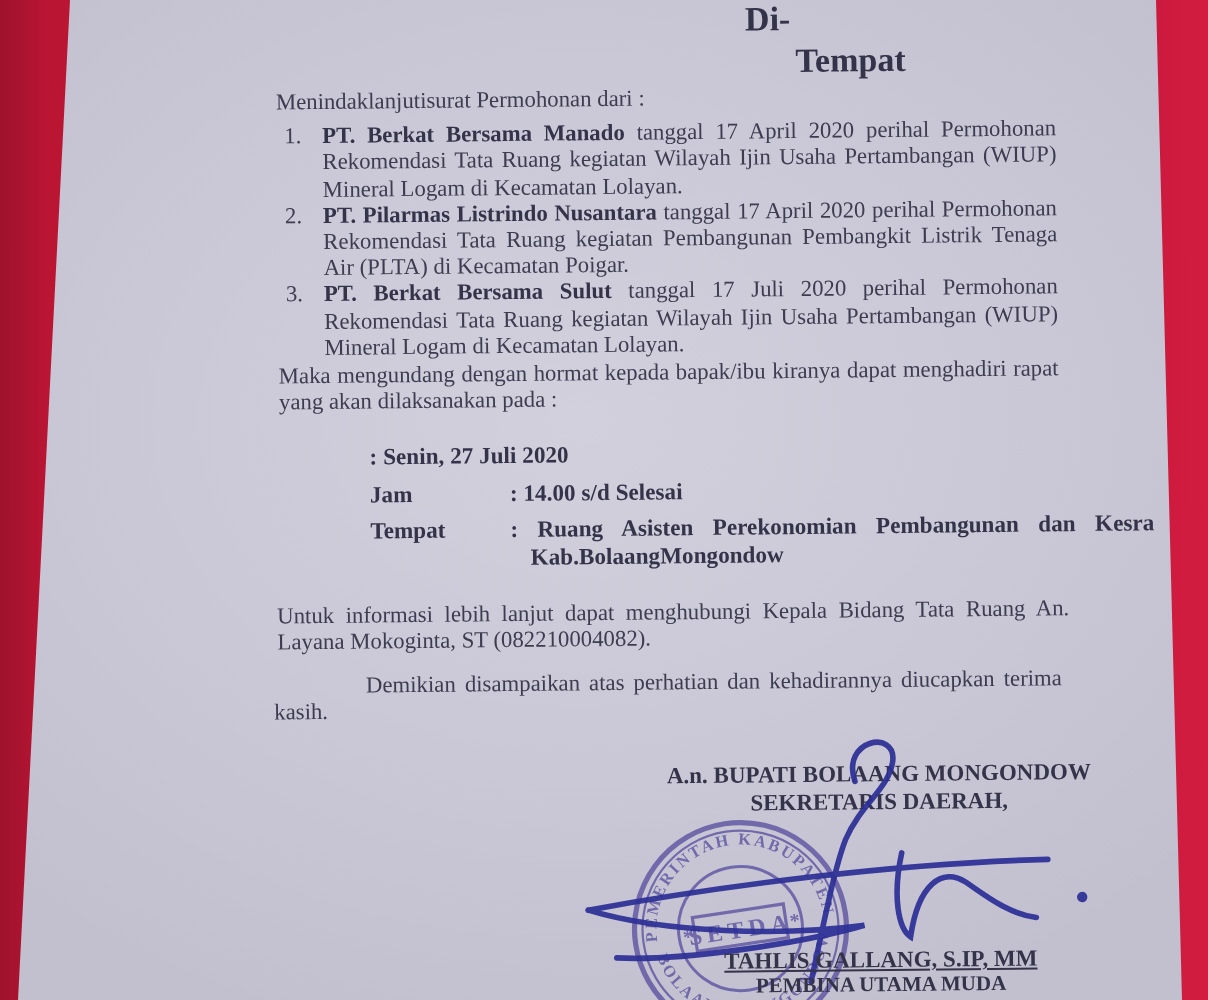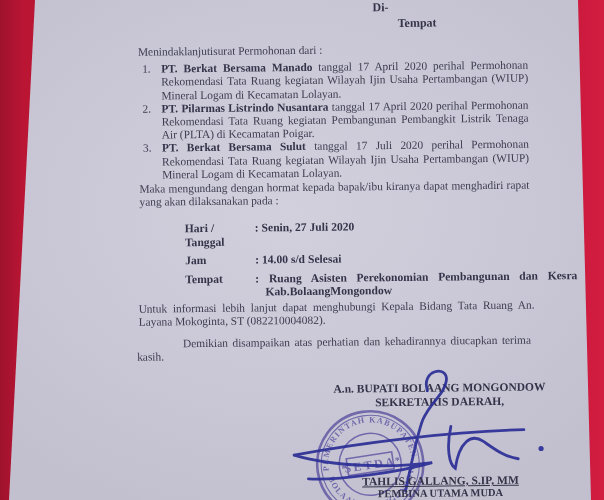--- a/index.html
+++ b/index.html
@@ -13,21 +13,21 @@
   .paper{
     position:absolute; inset:0;
     clip-path:polygon(35px 0, 578px 0, 591px 500px, 9px 500px);
     background:
       radial-gradient(ellipse 420px 320px at 48% 42%, #d2d0dd 0%, #cac8d6 55%, #c2c0cf 100%);
   }
   .tilt{ position:absolute; inset:0; transform:rotate(-0.6deg); transform-origin:50% 50%; }
   p{ font-size:11.4px; line-height:13.2px; text-align:justify; color:#3d3c50; }
   b,.bold{ font-weight:bold; color:#343349; }
 
-  .di-block{ position:absolute; left:375px; top:1px; font-size:12px; font-weight:bold; color:#343349; }
+  .di-block{ position:absolute; left:375px; top:1px; font-size:17px; font-weight:bold; color:#343349; }
   .di-block .tempat{ margin-left:25px; margin-top:1px; }
 
   .bodytext{ position:absolute; left:140px; top:44px; width:390px; }
   .opening{ margin-bottom:4px; }
   .req-list{ list-style:none; }
   .req-item{ position:relative; padding-left:23px; font-size:11.4px; line-height:13.2px; }
   .req-num{ position:absolute; left:4px; top:0; font-size:11.4px; color:#3d3c50; }
   .req-text{ text-align:justify; color:#3d3c50; }
   .invite{ margin-top:1px; }
 
@@ -76,21 +76,20 @@
             <span class="req-num">3.</span>
             <div class="req-text"><b>PT. Berkat Bersama Sulut</b> <span>tanggal 17 Juli 2020 perihal Permohonan Rekomendasi Tata Ruang kegiatan Wilayah Ijin Usaha Pertambangan (WIUP) Mineral Logam di Kecamatan Lolayan.</span></div>
           </li>
         </ol>
 
         <p class="invite">Maka mengundang dengan hormat kepada bapak/ibu kiranya dapat menghadiri rapat yang akan dilaksanakan pada :</p>
       </div>
 
       <div class="sched">
         <div class="sched-row">
-          <span class="sched-label">Hari / Tanggal</span>
           <span class="sched-value">: Senin, 27 Juli 2020</span>
         </div>
         <div class="sched-row">
           <span class="sched-label">Jam</span>
           <span class="sched-value">: 14.00 s/d Selesai</span>
         </div>
         <div class="sched-row">
           <span class="sched-label">Tempat</span>
           <span class="sched-value">: Ruang Asisten Perekonomian Pembangunan dan Kesra Kab.BolaangMongondow</span>
         </div>

